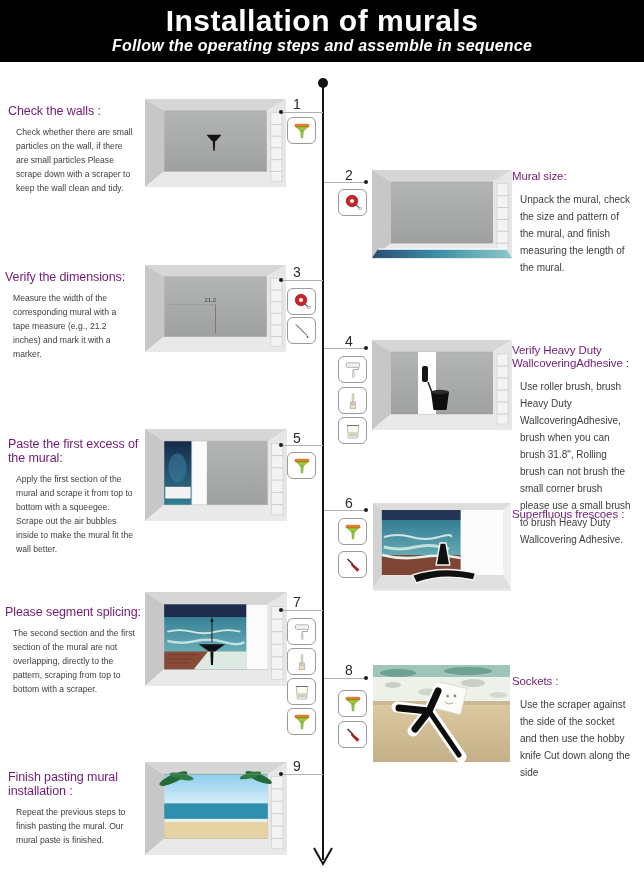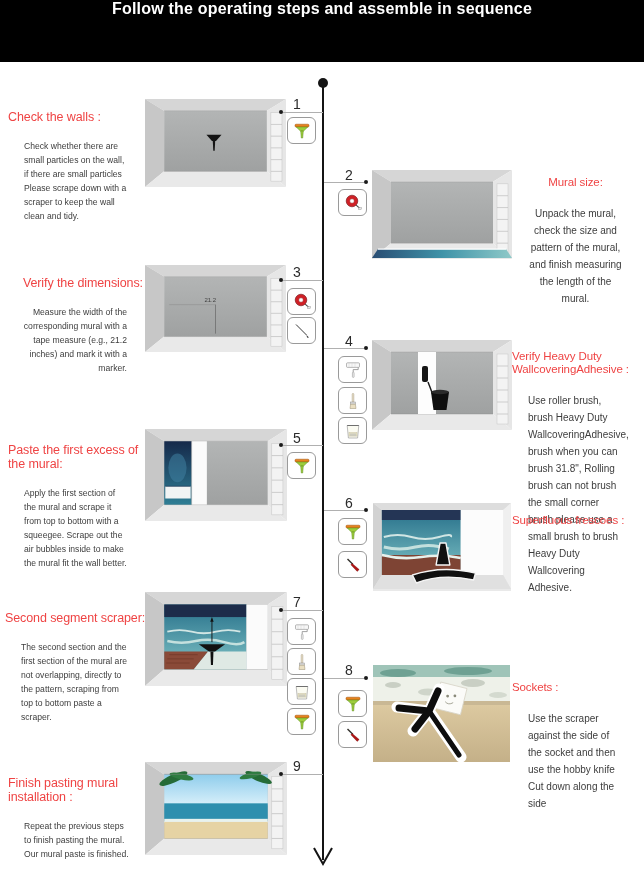--- a/index.html
+++ b/index.html
@@ -2,40 +2,40 @@
 <html><head>
 <meta charset="utf-8">
 <style>
   html,body{margin:0;padding:0;background:#ffffff;}
   .canvas{position:relative;width:644px;height:879px;background:#fff;
           font-family:"Liberation Sans",sans-serif;overflow:hidden;}
 
   
   .header{position:absolute;left:0;top:0;width:644px;height:62px;background:#000;color:#fff;text-align:center;}
   .h-title{padding-top:4px;font-size:30px;font-weight:700;letter-spacing:.5px;line-height:1.1;}
-  .h-sub{font-size:16px;font-weight:700;letter-spacing:.2px;}
+  .h-sub{font-size:16px;font-weight:700;letter-spacing:.2px;font-style:italic;}
 
   
   .timeline{position:absolute;left:322px;top:84px;width:2px;height:776px;background:#141414;}
   .tl-dot{position:absolute;left:318px;top:78px;width:10px;height:10px;border-radius:50%;background:#141414;}
   .tl-arrow{position:absolute;left:311px;top:845px;}
 
   .conn{position:absolute;height:1px;background:#b0b0b0;}
   .dot{position:absolute;width:4px;height:4px;border-radius:50%;background:#1a1a1a;}
   .num{position:absolute;width:18px;text-align:center;font-size:14px;color:#2a2a2a;}
 
   .tool{position:absolute;width:29px;height:27px;border:1px solid #9a9a9a;border-radius:6px;
         background:#fff;display:flex;align-items:center;justify-content:center;box-sizing:border-box;}
 
   .illus{position:absolute;}
   .illus svg{display:block;width:100%;height:100%;}
 
   .txt{position:absolute;}
-  .txt h3{margin:14px 0 3px 0;font-size:12.5px;font-weight:400;color:#ef4444;line-height:1.12;letter-spacing:-.1px;}
-  .txt p{margin:16px;font-size:8.6px;line-height:1.62;color:#3d3d3d;}
+  .txt h3{margin:8px 0 3px 0;font-size:12.5px;font-weight:400;color:#701a75;line-height:1.12;letter-spacing:-.1px;}
+  .txt p{margin:8px;font-size:8.6px;line-height:1.62;color:#3d3d3d;}
   .txt.right h3{font-size:11.5px;}
   .txt.right p{font-size:10px;line-height:1.7;}
 </style>
 </head>
 <body>
 
 <div class="canvas">
 
   <svg width="0" height="0" style="position:absolute" aria-hidden="true">
     <defs>
@@ -110,20 +110,21 @@
         <path d="M6.8,13 h6.4 M6.8,14.2 h6.4" stroke="#7a86b8" stroke-width="0.4"></path>
       </g>
       <g id="ic-knife">
         <line x1="4.5" y1="4" x2="9.8" y2="9.2" stroke="#33302c" stroke-width="1.4"></line>
         <polygon points="9.2,8.4 16.2,14.6 14.2,16.4 7.8,9.8" fill="#b01414" stroke="#5f0808" stroke-width="0.3"></polygon>
       </g>
     </defs>
   </svg>
 
   <header class="header">
+    <div class="h-title">Installation of murals</div>
     <div class="h-sub">Follow the operating steps and assemble in sequence</div>
   </header>
 
   <div class="timeline"></div>
   <div class="tl-dot"></div>
   <svg class="tl-arrow" width="24" height="22" viewBox="0 0 24 22">
     <path d="M3,3 L12,19 L21,3" fill="none" stroke="#141414" stroke-width="2"></path>
   </svg>
 
   <div class="txt left" style="left:8px;top:96px;width:137px;">
@@ -154,26 +155,26 @@
         <use href="#ic-tape"></use>
       </svg>
   </div>
   <div class="illus" style="left:372px;top:170px;width:140px;height:89px;">
     <svg viewBox="0 0 140 90" preserveAspectRatio="none">
       <use href="#room"></use>
       <polygon points="6,80 134,80 140,89 0,89" fill="url(#gStrip)"></polygon>
       <line x1="6" y1="80" x2="134" y2="80" stroke="#ffffff" stroke-width="1.2"></line>
     </svg>
   </div>
-  <div class="txt right" style="left:512px;top:162px;width:127px;text-align:center;">
+  <div class="txt right" style="left:512px;top:162px;width:127px;">
     <h3>Mural size:</h3>
     <p>Unpack the mural, check the size and pattern of the mural, and finish measuring the length of the mural.</p>
   </div>
 
-  <div class="txt left" style="left:5px;top:262px;width:138px;text-align:right;">
+  <div class="txt left" style="left:5px;top:262px;width:138px;">
     <h3>Verify the dimensions:</h3>
     <p>Measure the width of the corresponding mural with a tape measure (e.g., 21.2 inches) and mark it with a marker.</p>
   </div>
   <div class="illus" style="left:145px;top:265px;width:141px;height:87px;">
     <svg viewBox="0 0 140 90" preserveAspectRatio="none">
       <use href="#room"></use>
       <text x="59" y="38" font-size="6" fill="#3f3f3f" font-family="Liberation Sans, sans-serif">21.2</text>
       <line x1="24" y1="41" x2="70" y2="41" stroke="#8a8a8a" stroke-width="0.5"></line>
       <line x1="70" y1="41" x2="70" y2="71" stroke="#5a5a5a" stroke-width="0.6"></line>
     </svg>
@@ -278,22 +279,22 @@
       <rect x="89" y="7" width="43" height="65" fill="#fcfcfc"></rect>
       <path d="M68,40 L74,40 L78,62 L64,62 Z" fill="#101010" stroke="#f5f5f5" stroke-width="1.4" stroke-linejoin="round"></path>
       <path d="M40,72 Q70,62 104,70 L102,77 Q70,70 44,80 Z" fill="#101010" stroke="#f5f5f5" stroke-width="1.4" stroke-linejoin="round"></path>
     </svg>
   </div>
   <div class="txt right" style="left:512px;top:500px;width:127px;">
     <h3>Superfluous frescoes :</h3>
   </div>
 
   <div class="txt left" style="left:5px;top:597px;width:142px;">
-    <h3>Second segment scraper:</h3>
-    <p>The second section and the first section of the mural are not overlapping, directly to the pattern, scraping from top to bottom paste a scraper.</p>
+    <h3>Please segment splicing:</h3>
+    <p>The second section and the first section of the mural are not overlapping, directly to the pattern, scraping from top to bottom with a scraper.</p>
   </div>
   <div class="illus" style="left:145px;top:592px;width:142px;height:94px;">
     <svg viewBox="0 0 140 90" preserveAspectRatio="none">
       <use href="#room"></use>
       <rect x="19" y="12" width="81" height="62" fill="url(#gTeal)"></rect>
       <rect x="19" y="12" width="81" height="12" fill="#1d2c4a"></rect>
       <path d="M22,38 q12,-3 24,0 t24,0 t24,0" stroke="#eaf4f0" stroke-width="1.8" fill="none" opacity="0.85"></path>
       <path d="M22,47 q14,3 28,0 t28,1 t20,0" stroke="#dff0ea" stroke-width="2.4" fill="none" opacity="0.8"></path>
       <polygon points="62,57 100,57 100,74 48,74" fill="#dfe9e4"></polygon>
       <polygon points="19,57 62,57 48,74 19,74" fill="#8a4a38"></polygon>

